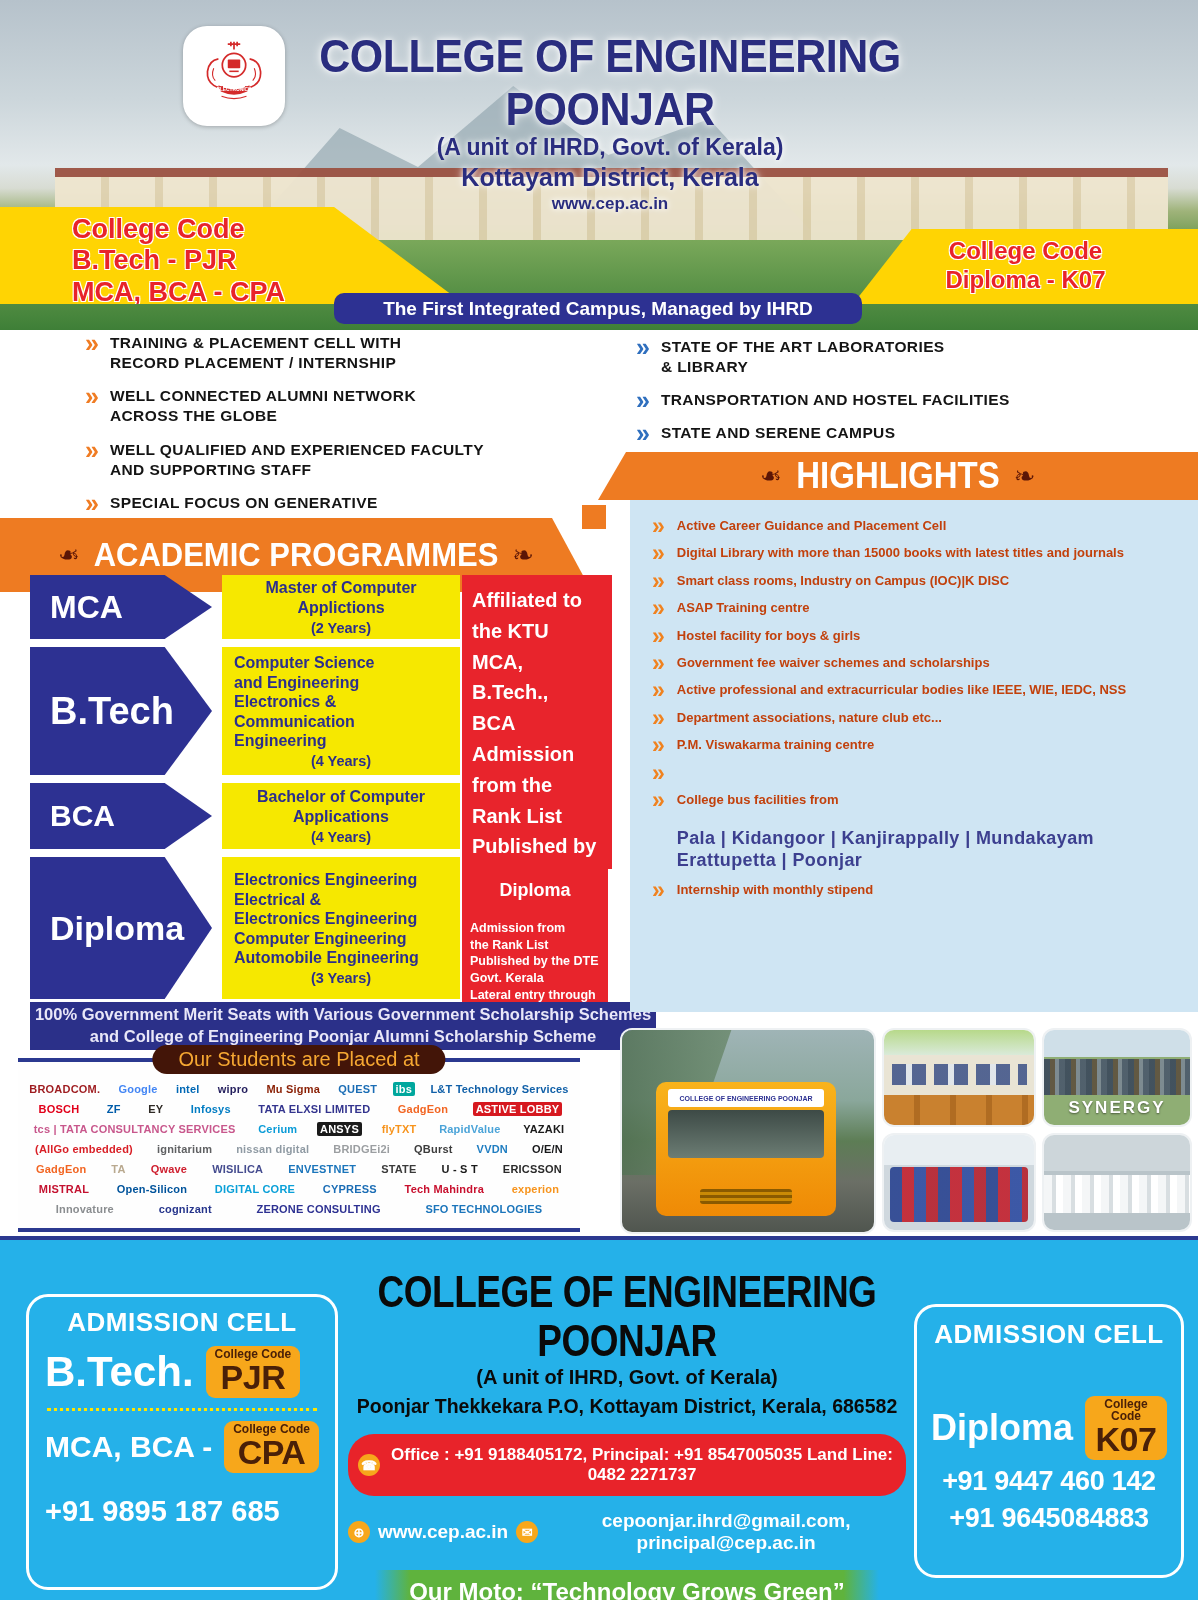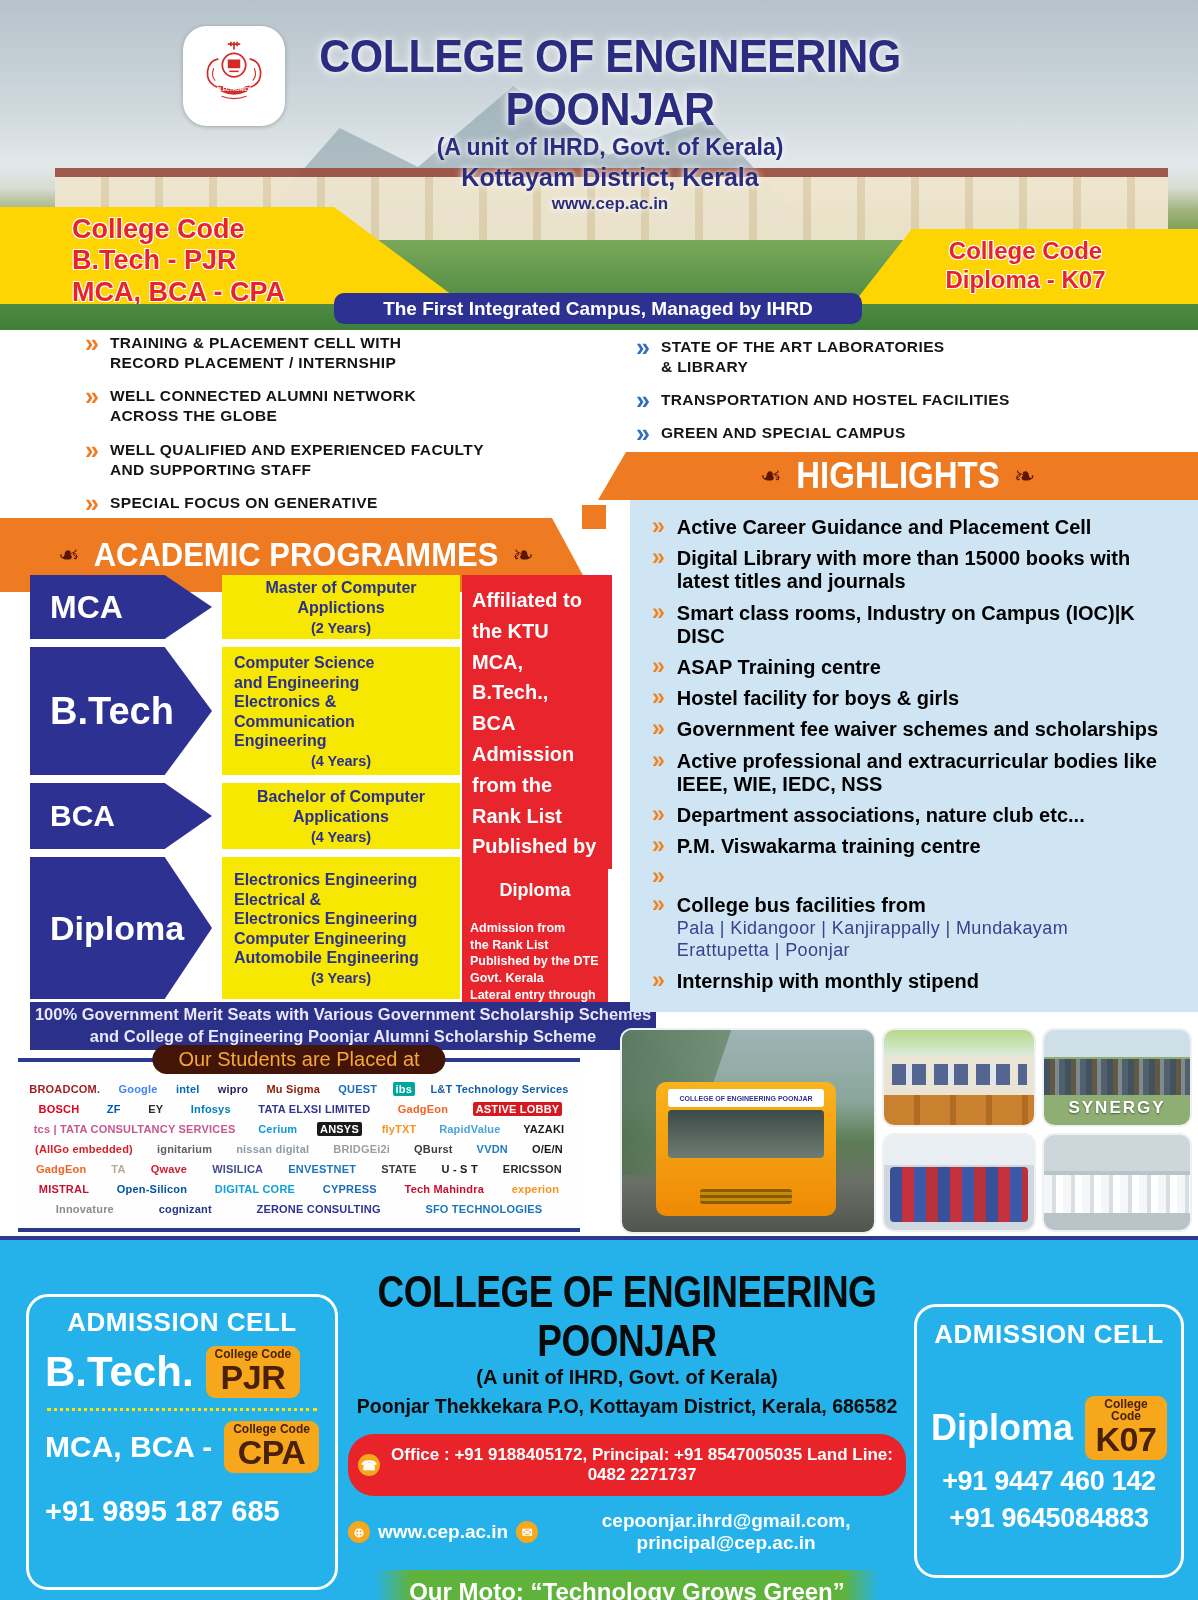--- a/index.html
+++ b/index.html
@@ -75,22 +75,22 @@
   .rbox2{left:462px;top:857px;width:130px;height:136px;font-size:12.5px;line-height:1.33;padding:5px 8px;}
   .rbox2 .ttl{display:block;text-align:center;font-size:18px;margin-bottom:1px;white-space:nowrap;}
   .merit{position:absolute;left:30px;top:1002px;width:626px;height:48px;background:#2b3089;color:#e9e7f8;
         font-weight:bold;font-size:16.5px;line-height:1.32;text-align:center;white-space:pre-line;
         display:flex;align-items:center;justify-content:center;}
 
   
   .hl-panel{position:absolute;left:630px;top:500px;width:568px;height:512px;background:#cfe5f3;padding:16px 10px 0 22px;box-sizing:border-box;}
   .hl{display:flex;gap:12px;margin-bottom:8px;}
   .hl .chev{color:#f0821f;font-size:23px;font-weight:bold;line-height:.8;margin-top:1px;}
-  .hl .t{font-size:20px;font-weight:bold;color:#000000;line-height:1.16;}
-  .hl .sub{font-weight:normal;font-size:18px;color:#3c3f8f;letter-spacing:.4px;margin-top:0;white-space:pre-line;line-height:1.25;}
+  .hl .t{font-size:13px;font-weight:bold;color:#c2410c;line-height:1.16;}
+  .hl .sub{font-weight:bold;font-size:18px;color:#3c3f8f;letter-spacing:.4px;margin-top:19px;white-space:pre-line;line-height:1.25;}
 
   
   .placed{position:absolute;left:18px;top:1058px;width:562px;height:174px;background:#fefefe;
         border-top:4px solid #2b3990;border-bottom:4px solid #2b3990;box-sizing:border-box;}
   .placed-banner{position:absolute;top:-17px;left:50%;transform:translateX(-50%);background:#431508;color:#f6a832;
         font-weight:normal;font-size:20px;padding:3px 26px;border-radius:18px;white-space:nowrap;}
   .logo-grid{display:flex;flex-wrap:wrap;justify-content:space-evenly;align-items:center;
         column-gap:12px;row-gap:6px;padding:20px 8px 4px;}
   .logo{font-weight:bold;font-size:11px;letter-spacing:.2px;padding:1px 3px;border-radius:2px;white-space:nowrap;}
 
@@ -230,21 +230,21 @@
         <span class="chev">»</span>
         <span class="txt" style="white-space: pre-line;">STATE OF THE ART LABORATORIES
 &amp; LIBRARY</span>
       </div>
       <div class="feat">
         <span class="chev">»</span>
         <span class="txt">TRANSPORTATION AND HOSTEL FACILITIES</span>
       </div>
       <div class="feat">
         <span class="chev">»</span>
-        <span class="txt">GREEN AND SPECIAL CAMPUS</span>
+        <span class="txt">STATE AND SERENE CAMPUS</span>
       </div>
       <div class="feat">
         <span class="chev">»</span>
         <span class="txt" style="white-space: pre-line;">MANDATORY PLACEMENT TRAINING
 FOR ALL THE STUDENTS</span>
       </div>
   </div>
 
   <div class="hl-band">
     <span class="flourish mir">❧</span>

